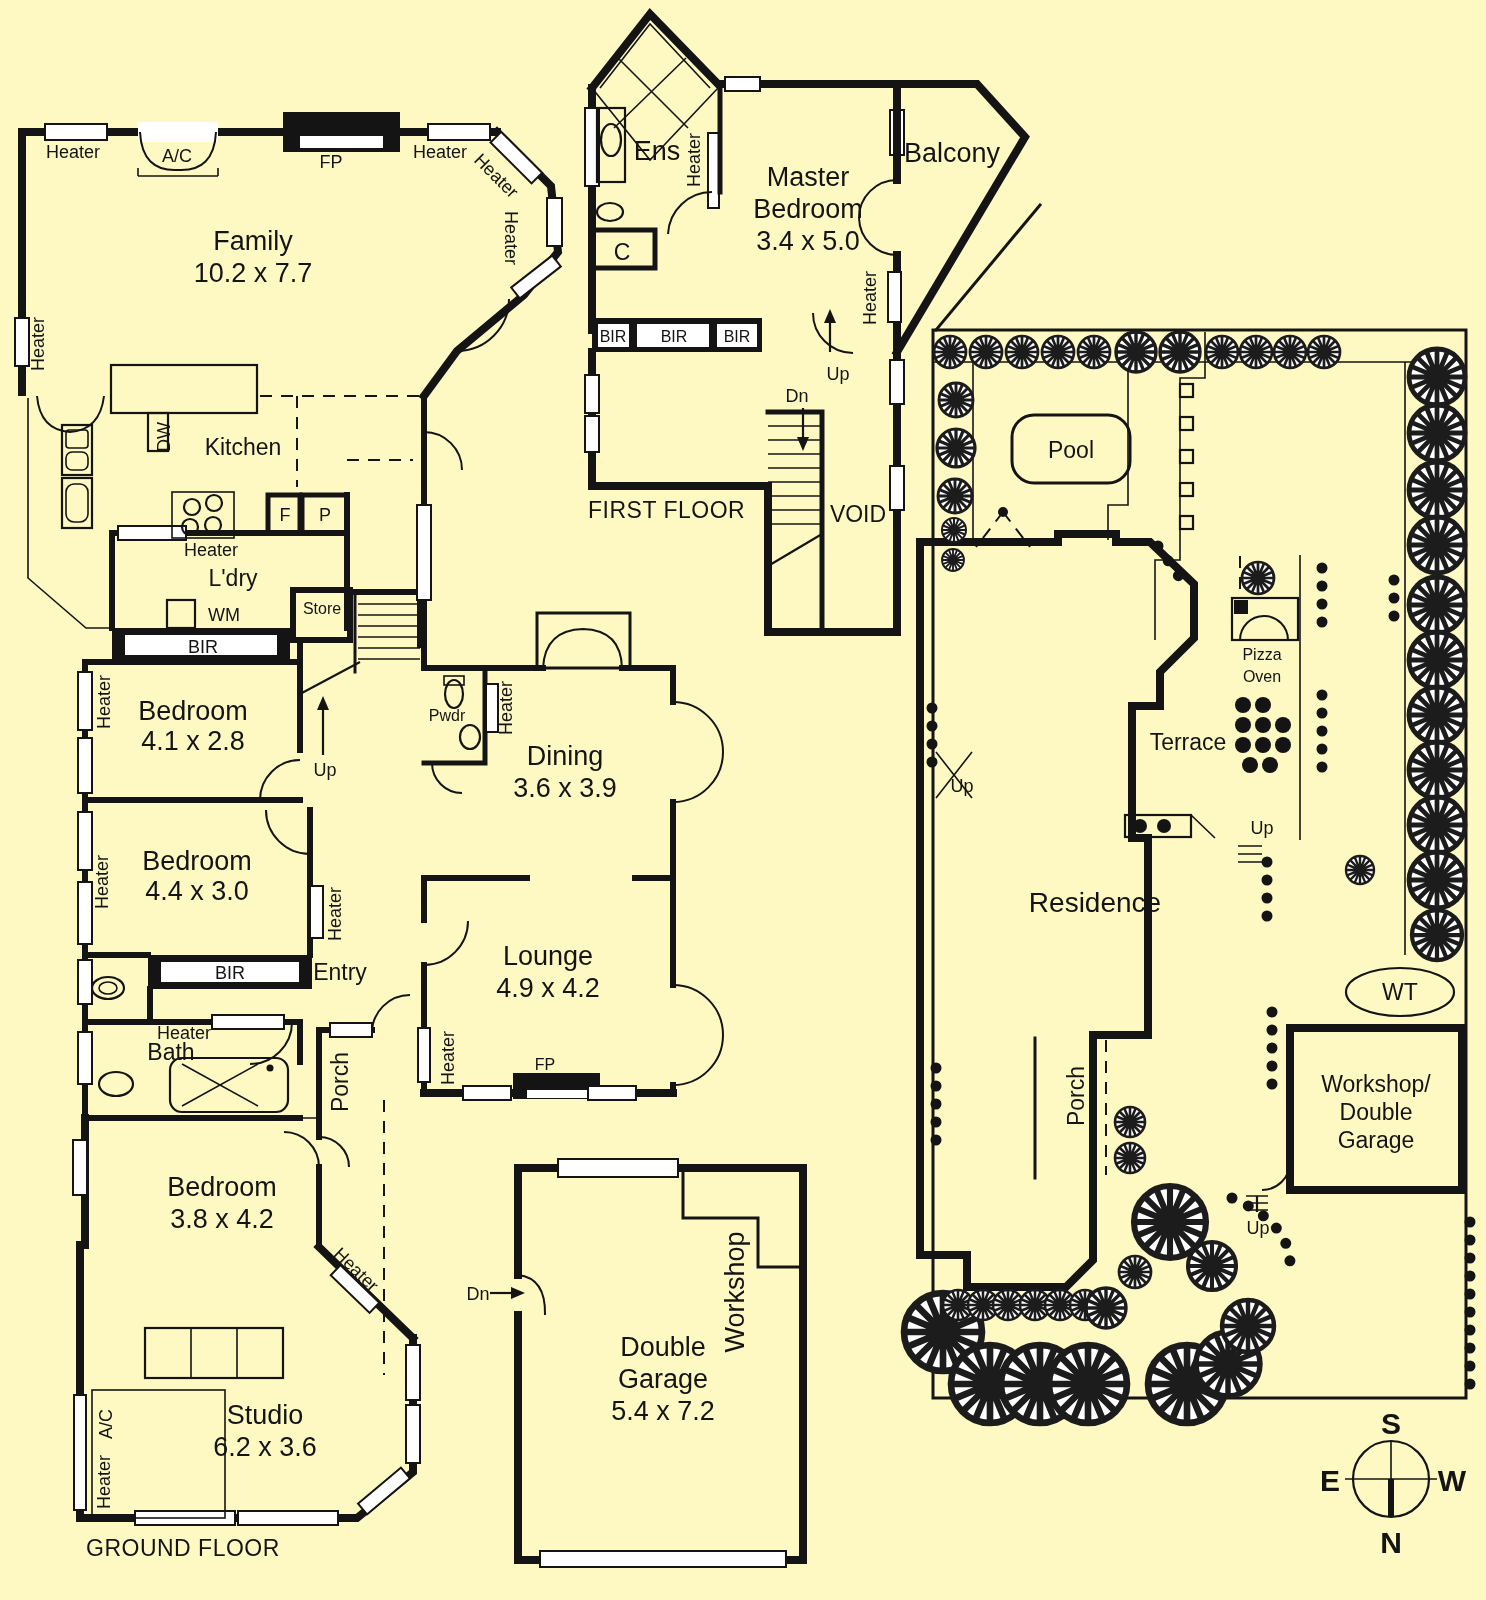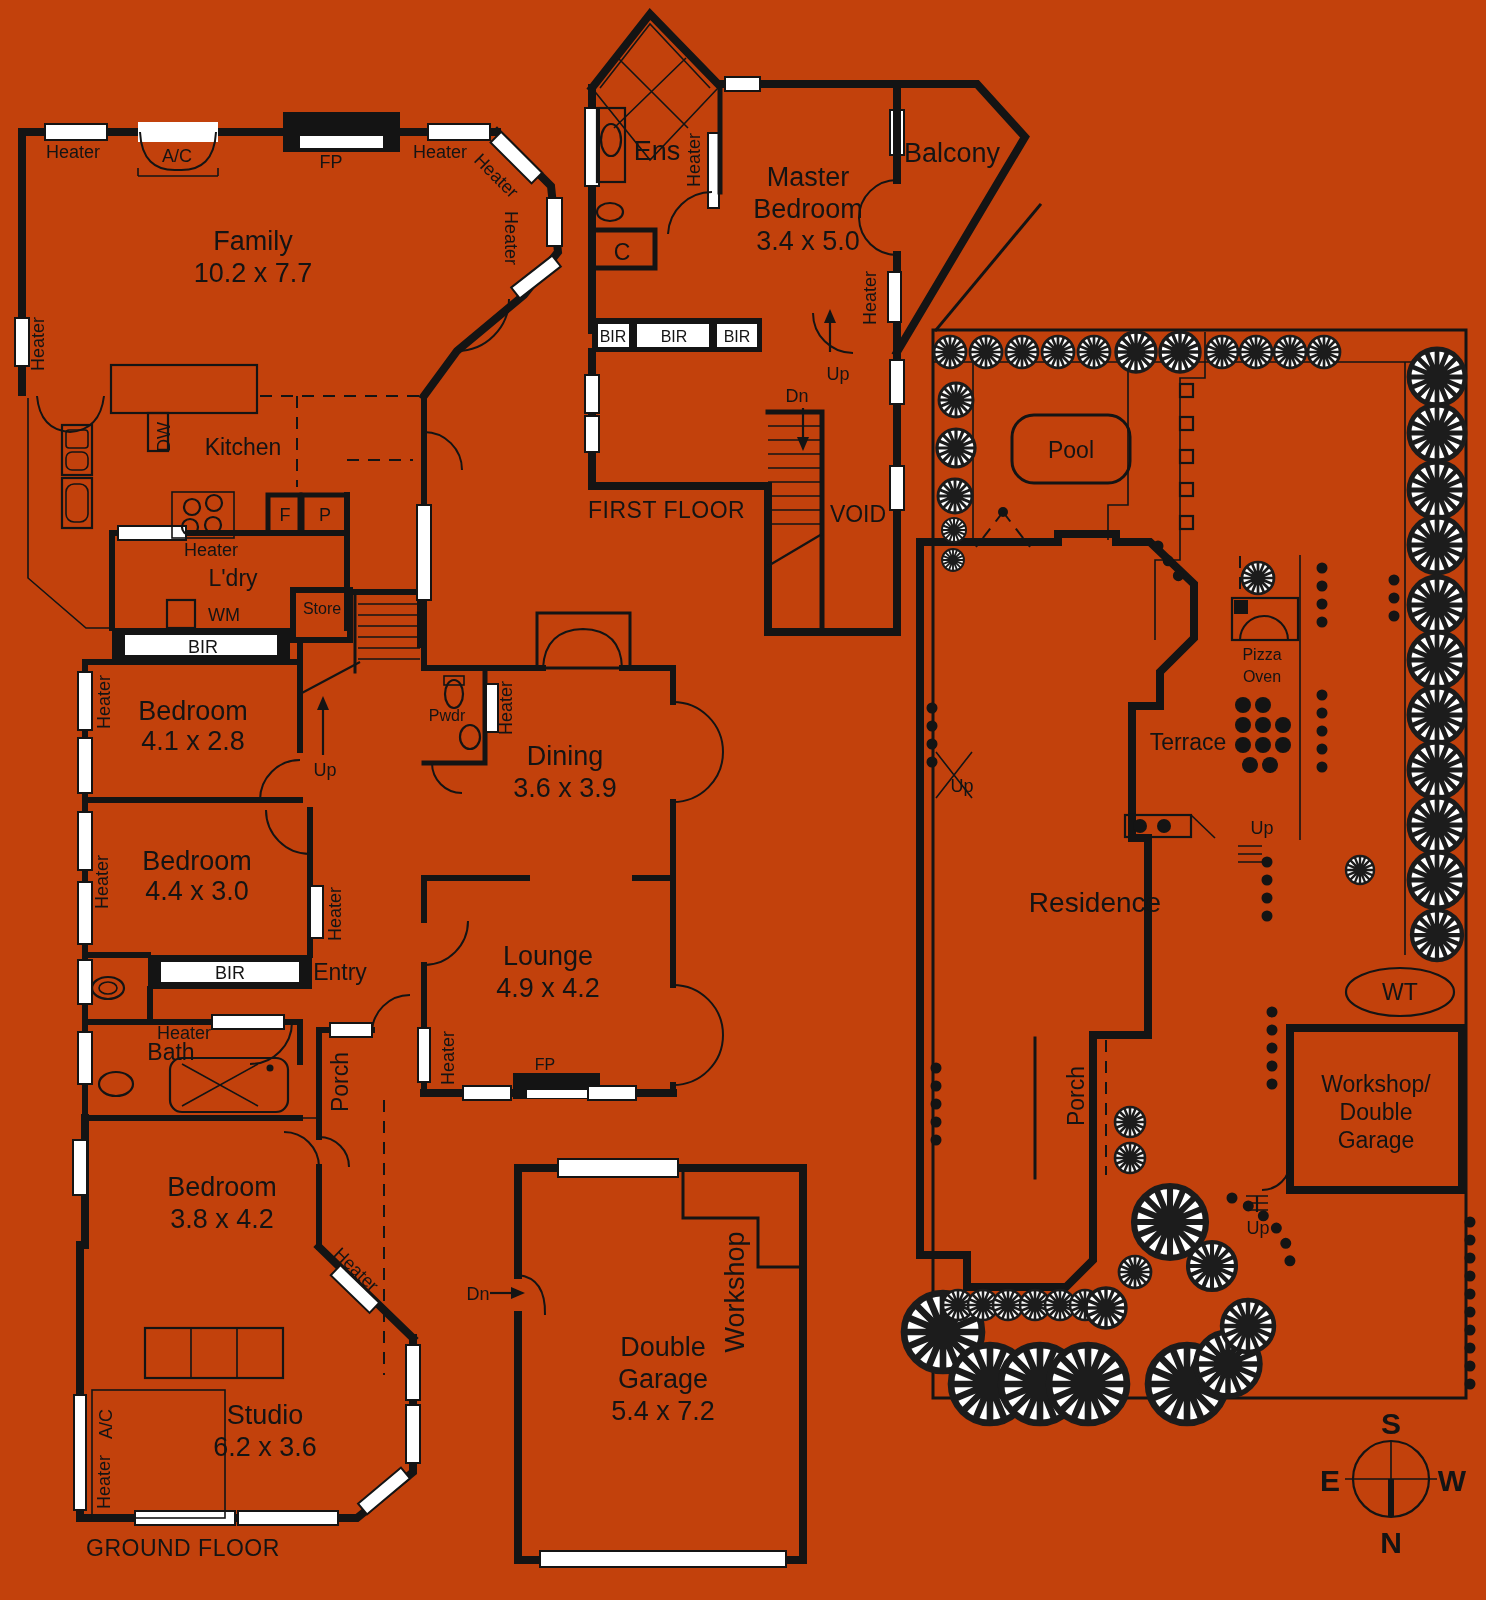--- a/index.html
+++ b/index.html
@@ -1,16 +1,16 @@
 <!DOCTYPE html>
 <html><head>
 <meta charset="utf-8">
 <style>
   html,body{margin:0;padding:0;background:#fff;}
-  .stage{position:relative;width:1486px;height:1600px;background:#c2410c;overflow:hidden;}
+  .stage{position:relative;width:1486px;height:1600px;background:#fef9c3;overflow:hidden;}
   svg{display:block;}
   text{font-family:"Liberation Sans","DejaVu Sans",sans-serif;fill:#141414;}
   .w8{stroke:#141414;stroke-width:8;fill:none;stroke-linecap:square;}
   .w6{stroke:#141414;stroke-width:6;fill:none;stroke-linecap:square;}
   .w5{stroke:#141414;stroke-width:5;fill:none;stroke-linecap:square;}
   .w3{stroke:#141414;stroke-width:3;fill:none;stroke-linecap:square;}
   .w2{stroke:#141414;stroke-width:2.2;fill:none;}
   .t15{stroke:#141414;stroke-width:1.6;fill:none;}
   .blk{fill:#141414;stroke:none;}
   .wh{fill:#fff;stroke:#141414;stroke-width:2;}

